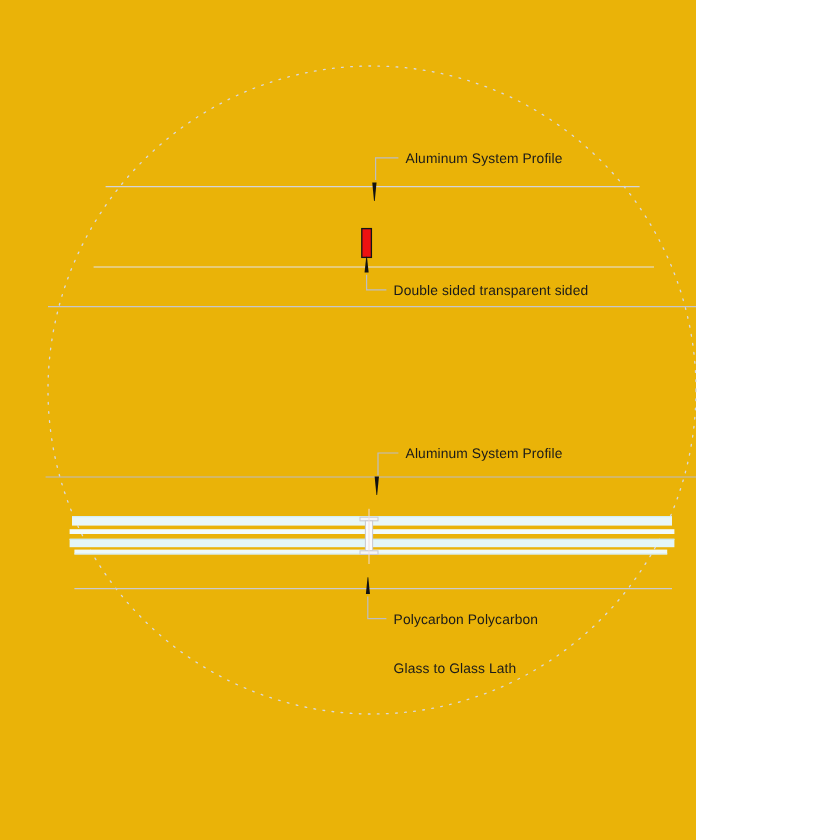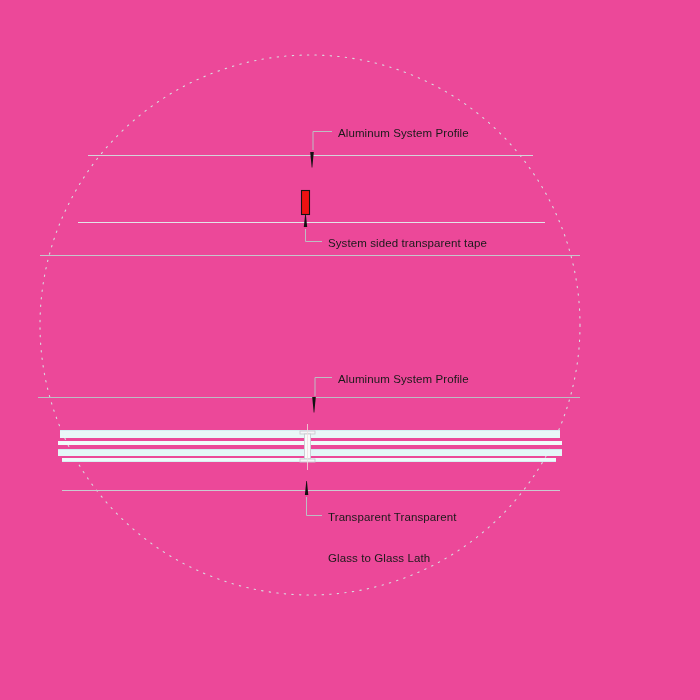--- a/index.html
+++ b/index.html
@@ -1,18 +1,18 @@
 <!DOCTYPE html>
 <html><head>
 <meta charset="utf-8">
 <style>
   html,body{margin:0;padding:0;background:#ffffff;}
   body{width:700px;height:700px;overflow:hidden;
        font-family:"Liberation Sans","DejaVu Sans",sans-serif;}
-  #stage{position:relative;width:700px;height:700px;background:#ec4899;}
+  #stage{position:relative;width:580px;height:700px;background:#eab308;}
   #stage svg{position:absolute;left:0;top:0;}
   .lbl{position:absolute;font-family:"Liberation Sans","DejaVu Sans",sans-serif;
        font-size:11.5px;color:#1a1a1a;white-space:pre;line-height:16px;
        letter-spacing:.1px;}
 </style>
 </head>
 <body>
 
 <div id="stage">
 
@@ -63,22 +63,22 @@
 
     <g>
       <path d="M322,515.5 L306.5,515.5 L306.5,497" fill="none" stroke="#bdbdc3" stroke-width="1"></path>
       <path d="M304.9,495 L308.3,495 L306.9,481 L306.3,481 Z" fill="#111111"></path>
     </g>
 
   </svg>
 
   <div class="lbl" style="left:338px;top:125px;">Aluminum System Profile</div>
 
-  <div class="lbl" style="left:328px;top:235px;">System sided transparent tape</div>
+  <div class="lbl" style="left:328px;top:235px;">Double sided transparent sided</div>
 
   <div class="lbl" style="left:338px;top:371px;">Aluminum System Profile</div>
 
   <div>
-    <div class="lbl" style="left:328px;top:509px;">Transparent Transparent</div>
+    <div class="lbl" style="left:328px;top:509px;">Polycarbon Polycarbon</div>
     <div class="lbl" style="left:328px;top:550px;">Glass to Glass Lath</div>
   </div>
 
 </div>
 
 </body></html>

